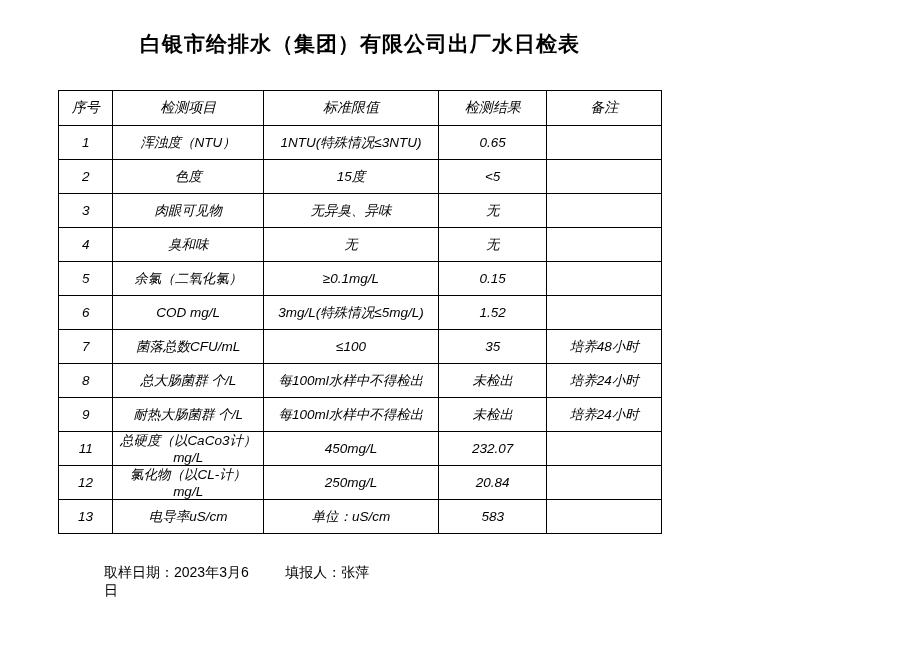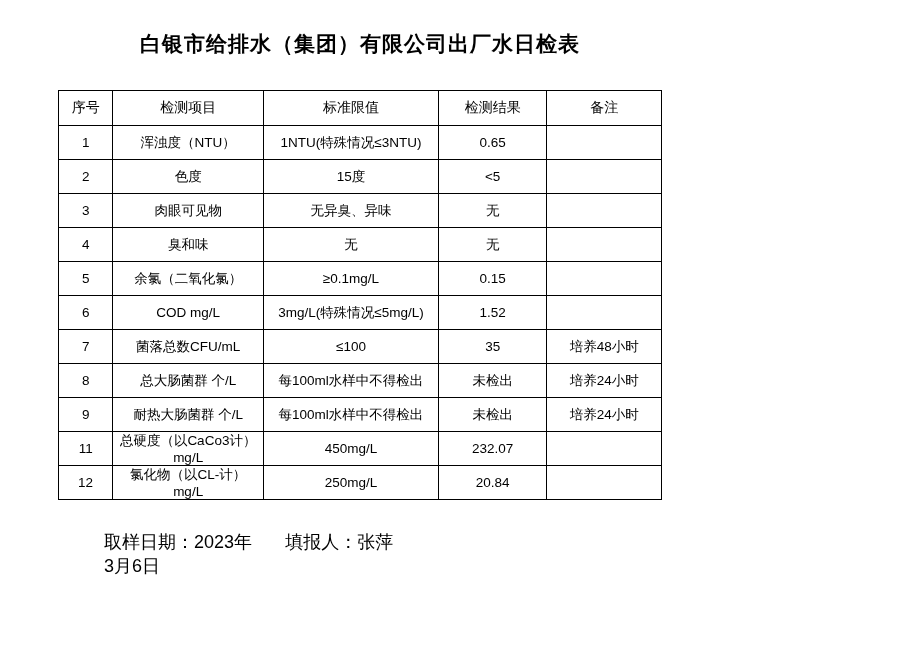--- a/index.html
+++ b/index.html
@@ -23,20 +23,21 @@
   .title {
     text-align: center;
     font-size: 21px;
     font-weight: bold;
     letter-spacing: 1px;
     padding-top: 30px;
     padding-bottom: 16px;
   }
   .table-wrap {
     padding: 16px 58px;
+    font-style: italic;
   }
   table.report {
     width: 100%;
     border-collapse: collapse;
     table-layout: fixed;
   }
   table.report th,
   table.report td {
     border: 1px solid #000000;
     text-align: center;
@@ -53,21 +54,21 @@
   col.c-no    { width: 9%; }
   col.c-item  { width: 25%; }
   col.c-std   { width: 29%; }
   col.c-res   { width: 18%; }
   col.c-note  { width: 19%; }
 
   .footer {
     margin-top: 14px;
     padding: 0 58px;
     display: flex;
-    font-size: 18px;
+    font-size: 14px;
   }
   .footer .f1 { width: 33%; text-align: left; padding-left: 46px; box-sizing: border-box;}
   .footer .f2 { width: 38%; text-align: left; padding-left: 20px; box-sizing: border-box;}
   .footer .f3 { width: 29%; text-align: left; padding-left: 28px; box-sizing: border-box;}
 </style>
 </head>
 <body>
 
 <div class="page">
 
@@ -162,20 +163,27 @@
           <td>232.07</td>
           <td></td>
         </tr>
         <tr>
           <td>12</td>
           <td>氯化物（以CL-计）mg/L</td>
           <td>250mg/L</td>
           <td>20.84</td>
           <td></td>
         </tr>
+        <tr>
+          <td>13</td>
+          <td>电导率uS/cm</td>
+          <td>单位：uS/cm</td>
+          <td>583</td>
+          <td></td>
+        </tr>
       </tbody>
     </table>
   </div>
 
   <div class="footer">
     <div class="f1">取样日期：2023年3月6日</div>
     <div class="f3">填报人：张萍</div>
   </div>
 
 </div>

